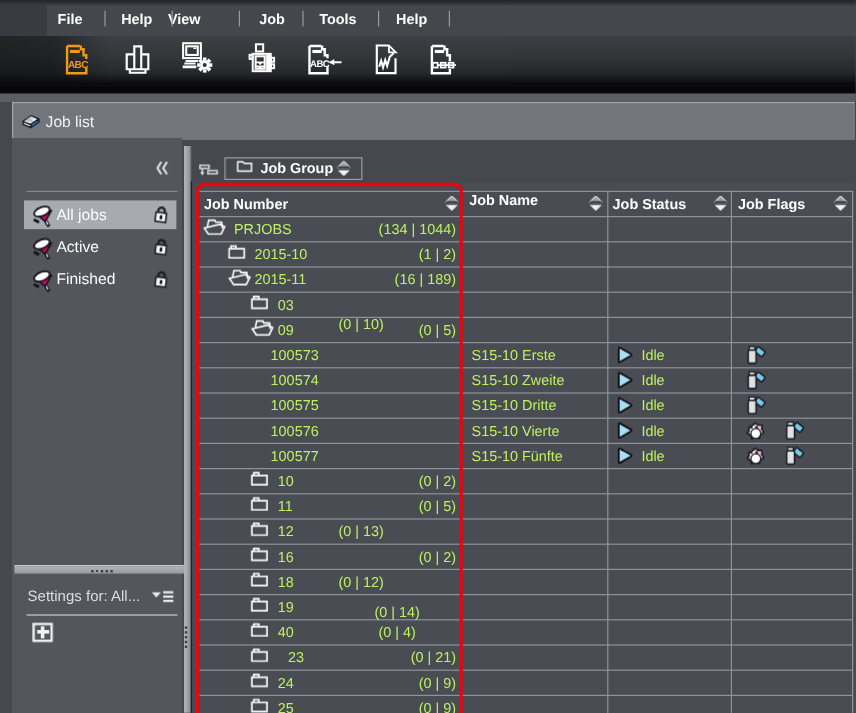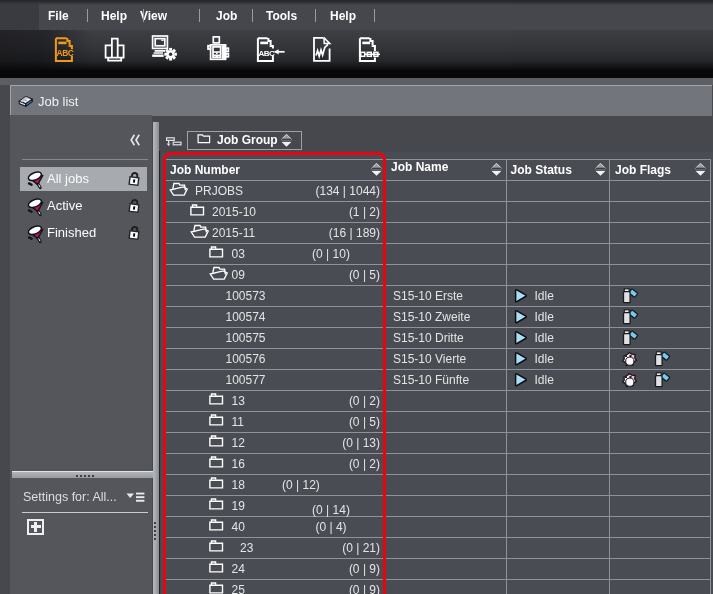--- a/index.html
+++ b/index.html
@@ -1,21 +1,21 @@
 <!DOCTYPE html>
 <html><head><meta charset="utf-8"><style>
 html,body{margin:0;padding:0}
 body{width:713px;height:594px;position:relative;overflow:hidden;background:#46484d;
  font-family:"Liberation Sans",sans-serif}
 div{opacity:0.999;will-change:opacity}
 .abs{position:absolute}
 .mtxt{color:#fff;font-weight:bold;font-size:12px}
 .sep{position:absolute;top:9px;width:1px;height:13px;background:#9b9ba4}
 .hline{position:absolute;background:#8f929a}
-.rowtxt{color:#e5e5e5;font-size:12px;white-space:pre}
+.rowtxt{color:#bef264;font-size:12px;white-space:pre}
 .htxt{color:#fff;font-size:12px;font-weight:bold}
 </style></head><body>
 <div class="abs" style="left:0;top:0;width:713px;height:30px;background:#45474c"></div>
 <div class="abs" style="left:0;top:0;width:39px;height:30px;background:#3a3b40"></div>
 <div class="abs" style="left:0;top:0;width:713px;height:5px;background:linear-gradient(180deg,#232428 0%,#34353a 60%,rgba(69,71,76,0) 100%)"></div>
 <div class="abs" style="left:0;top:30px;width:713px;height:41px;background:linear-gradient(180deg,#3e3f44 0%,#35363a 40%,#27282c 75%,#0b0b0d 97%,#050507 100%)"></div>
 <div class="abs" style="left:0;top:30px;width:90px;height:41px;background:linear-gradient(90deg,rgba(10,10,12,0.5) 0%,rgba(10,10,12,0.45) 50%,rgba(10,10,12,0) 100%)"></div>
 <div class="abs" style="left:0;top:71px;width:713px;height:7px;background:#07070a"></div>
 <div class="abs" style="left:0;top:78px;width:713px;height:7px;background:#5c5e63"></div>
 <div class="abs mtxt" style="left:48px;top:9px">File</div>
@@ -297,21 +297,21 @@
 </svg>
 <div class="abs rowtxt" style="left:212px;top:225.5px">2015-11</div>
 <div class="abs rowtxt" style="left:282px;top:225.5px;width:98px;text-align:right">(16 | 189)</div>
 <svg style="position:absolute;left:208.5px;top:245.6px" width="15" height="12" viewBox="0 0 15 12">
 <g fill="none" stroke="#fff" stroke-width="1.4">
 <path d="M0.9,10.9 V3.3 H13.5 V10.9 Z"></path>
 <path d="M2.5,3.0 V1.0 H6.6 V2.8"></path>
 </g>
 </svg>
 <div class="abs rowtxt" style="left:231.5px;top:246.5px">03</div>
-<div class="abs rowtxt" style="left:282px;top:247px;width:98px;text-align:center">(0 | 10)</div>
+<div class="abs rowtxt" style="left:282px;top:263px;width:98px;text-align:left">(0 | 10)</div>
 <svg style="position:absolute;left:208.5px;top:266.3px" width="20" height="14" viewBox="0 0 20 14">
 <g fill="none" stroke="#fff" stroke-width="1.35">
 <path d="M3.8,6.8 L4.9,1.5 H10 L10.8,3.1 H15.6 L16.4,8.4"></path>
 <path d="M1.2,8.0 L4.6,13.1 H15.2 L18.2,7.0 L14.2,4.9 Z"></path>
 </g>
 </svg>
 <div class="abs rowtxt" style="left:231.5px;top:267.5px">09</div>
 <div class="abs rowtxt" style="left:282px;top:267.5px;width:98px;text-align:right">(0 | 5)</div>
 <div class="abs rowtxt" style="left:225.5px;top:288.5px">100573</div>
 <div class="abs rowtxt" style="left:393px;top:288.5px">S15-10 Erste</div>
@@ -397,38 +397,38 @@
     </g>
 <rect x="3.3" y="0.8" width="4.8" height="2.8" fill="#e9eaec" stroke="#1a1b1e" stroke-width="1.1"></rect>
 <rect x="2.5" y="3.7" width="6.6" height="11" rx="1" fill="#dfe1e5" stroke="#1a1b1e" stroke-width="1.3"></rect>
 </svg>
 <svg style="position:absolute;left:208.5px;top:392.6px" width="15" height="12" viewBox="0 0 15 12">
 <g fill="none" stroke="#fff" stroke-width="1.4">
 <path d="M0.9,10.9 V3.3 H13.5 V10.9 Z"></path>
 <path d="M2.5,3.0 V1.0 H6.6 V2.8"></path>
 </g>
 </svg>
-<div class="abs rowtxt" style="left:231.5px;top:393.5px">13</div>
+<div class="abs rowtxt" style="left:231.5px;top:393.5px">10</div>
 <div class="abs rowtxt" style="left:282px;top:393.5px;width:98px;text-align:right">(0 | 2)</div>
 <svg style="position:absolute;left:208.5px;top:413.6px" width="15" height="12" viewBox="0 0 15 12">
 <g fill="none" stroke="#fff" stroke-width="1.4">
 <path d="M0.9,10.9 V3.3 H13.5 V10.9 Z"></path>
 <path d="M2.5,3.0 V1.0 H6.6 V2.8"></path>
 </g>
 </svg>
 <div class="abs rowtxt" style="left:231.5px;top:414.5px">11</div>
 <div class="abs rowtxt" style="left:282px;top:414.5px;width:98px;text-align:right">(0 | 5)</div>
 <svg style="position:absolute;left:208.5px;top:434.6px" width="15" height="12" viewBox="0 0 15 12">
 <g fill="none" stroke="#fff" stroke-width="1.4">
 <path d="M0.9,10.9 V3.3 H13.5 V10.9 Z"></path>
 <path d="M2.5,3.0 V1.0 H6.6 V2.8"></path>
 </g>
 </svg>
 <div class="abs rowtxt" style="left:231.5px;top:435.5px">12</div>
-<div class="abs rowtxt" style="left:282px;top:435.5px;width:98px;text-align:right">(0 | 13)</div>
+<div class="abs rowtxt" style="left:282px;top:435.5px;width:98px;">(0 | 13)</div>
 <svg style="position:absolute;left:208.5px;top:455.6px" width="15" height="12" viewBox="0 0 15 12">
 <g fill="none" stroke="#fff" stroke-width="1.4">
 <path d="M0.9,10.9 V3.3 H13.5 V10.9 Z"></path>
 <path d="M2.5,3.0 V1.0 H6.6 V2.8"></path>
 </g>
 </svg>
 <div class="abs rowtxt" style="left:231.5px;top:456.5px">16</div>
 <div class="abs rowtxt" style="left:282px;top:456.5px;width:98px;text-align:right">(0 | 2)</div>
 <svg style="position:absolute;left:208.5px;top:476.6px" width="15" height="12" viewBox="0 0 15 12">
 <g fill="none" stroke="#fff" stroke-width="1.4">

